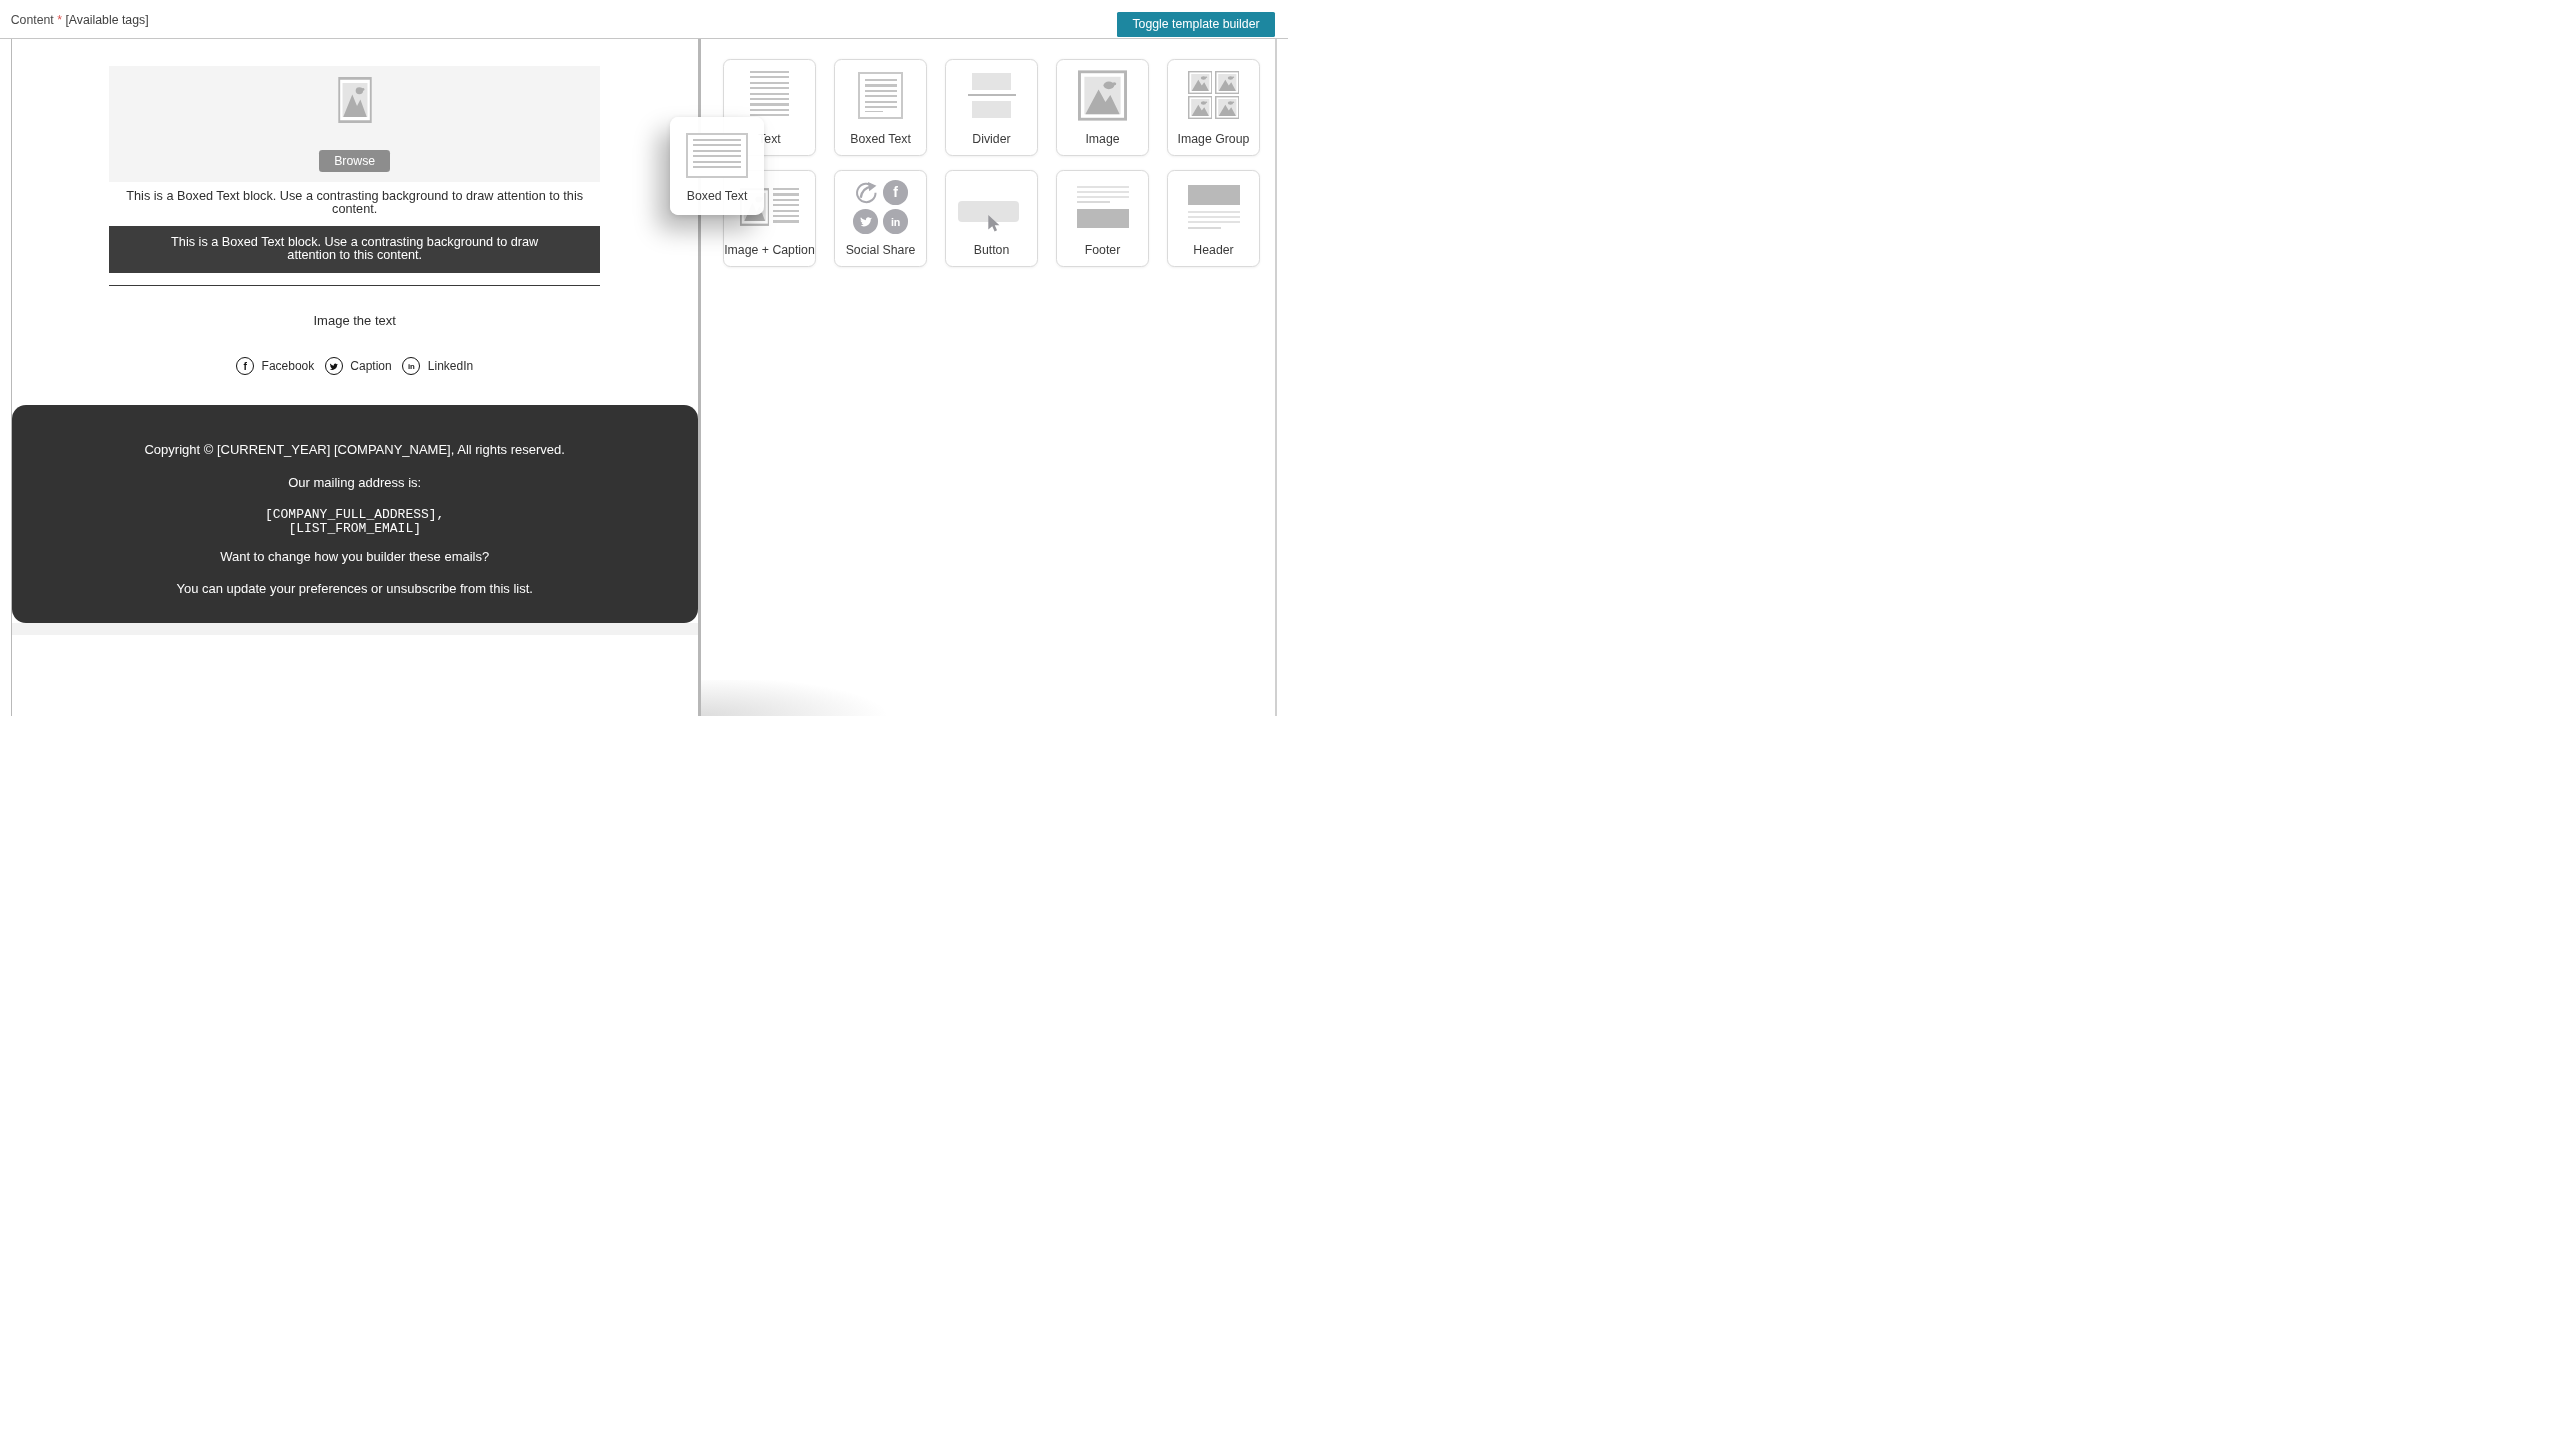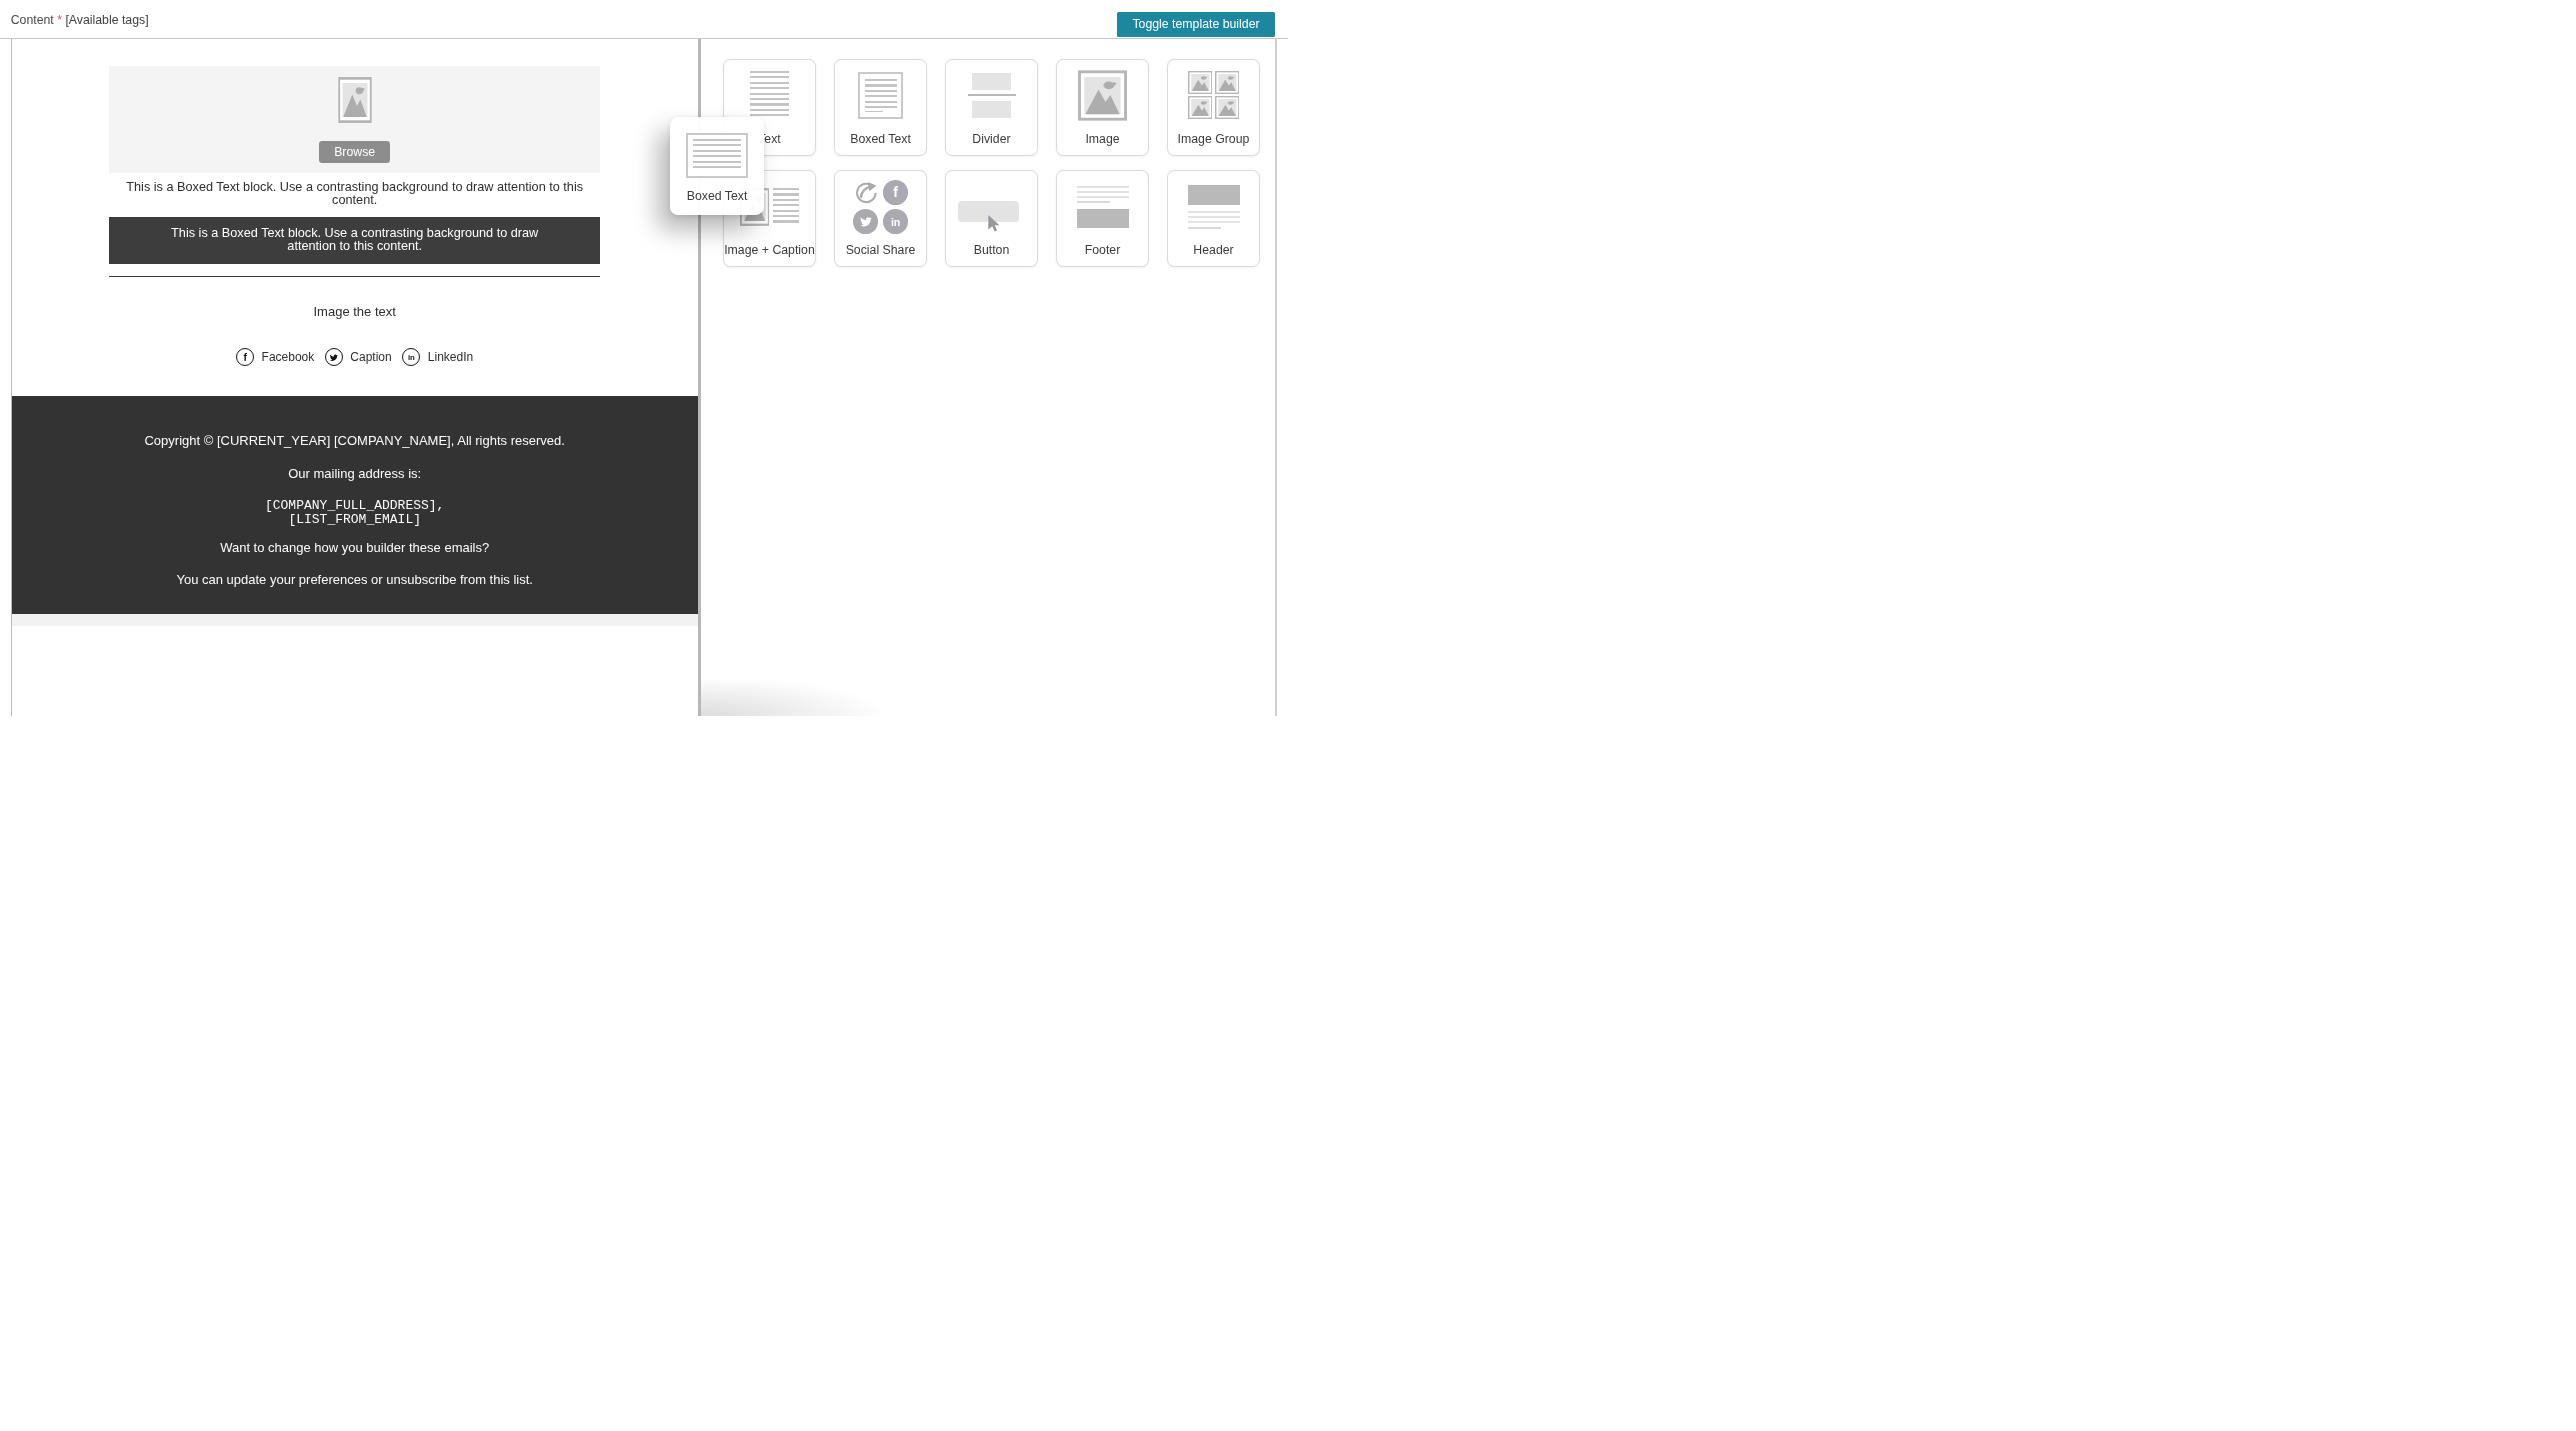--- a/index.html
+++ b/index.html
@@ -25,41 +25,41 @@
   .email-panel {
     position:absolute; left:10.7px; top:39px; width:687px; bottom:0;
     border-left:0.8px solid #b9b9b9; background:#fff;
   }
   .email-band { height:105px; background:#f6f6f6; position:relative; }
   .online-version { position:absolute; right:88px; top:46px; font-size:11px; color:#4a4a4a; }
   .email-content { width:491px; margin:0 auto; }
 
   .image-block { margin-top:27px; background:#f4f4f4; padding:10.7px 0 9.9px; text-align:center; }
   .browse-btn {
-    display:block; margin:15px auto 0; width:71px; height:22px;
+    display:block; margin:24px auto 0; width:71px; height:22px;
     background:#8d8d8d; color:#fff; border:none; border-radius:3.3px;
     font-size:12.3px; font-family:"Liberation Sans",sans-serif; cursor:pointer;
   }
   .boxed-plain { margin:8.2px auto 0; max-width:474px; font-size:12.7px; line-height:13.5px; text-align:center; color:#2e2e2e; }
   .boxed-dark  { margin-top:9px; background:#3d3d3d; color:#fff; font-size:12.7px; line-height:13.5px; text-align:center; padding:9.9px 37px; }
   .rule { margin:12.3px 0 0; border:none; border-top:1.6px solid #3a3a3a; }
   .type-text { margin-top:27px; text-align:center; font-size:13px; color:#2e2e2e; }
 
   .social-row { margin-top:29.6px; display:flex; justify-content:center; align-items:center; gap:10.7px; }
   .social-item { display:flex; align-items:center; gap:7.4px; cursor:pointer; }
   .social-circle {
     width:18px; height:18px; border:1.2px solid #141414; border-radius:50%;
     display:flex; align-items:center; justify-content:center; color:#141414;
     font-weight:bold; flex:0 0 auto;
   }
   .social-circle.f { font-size:10.3px; }
   .social-circle.in { font-size:7.8px; letter-spacing:0; }
   .social-label { font-size:12px; color:#2e2e2e; }
 
-  .email-footer { margin-top:29.6px; background:#333333; color:#fdfdfd; text-align:center; font-size:13px; padding:37px 0 27px; }
+  .email-footer { margin-top:29.6px; background:#333333; color:#fdfdfd; text-align:center; font-size:13px; padding:37px 0 27px;border-radius:14px; }
   .email-footer .l1 { }
   .email-footer .l2 { margin-top:18px; font-weight:normal; }
   .email-footer .addr { margin-top:18px; line-height:13.5px;font-family:Liberation Mono, monospace; }
   .email-footer .l4 { margin-top:14px; }
   .email-footer .l5 { margin-top:17px; }
   .footer-strip { height:12.3px; background:#f2f2f2; }
 
   
   .splitter { position:absolute; left:698px; top:39px; width:3.3px; bottom:0; background:#b7b7b7; cursor:col-resize; }
 

